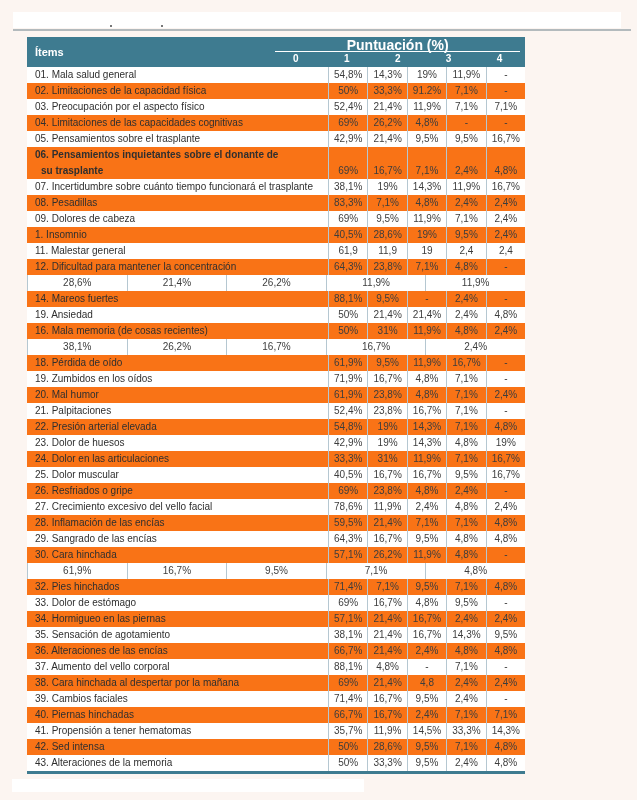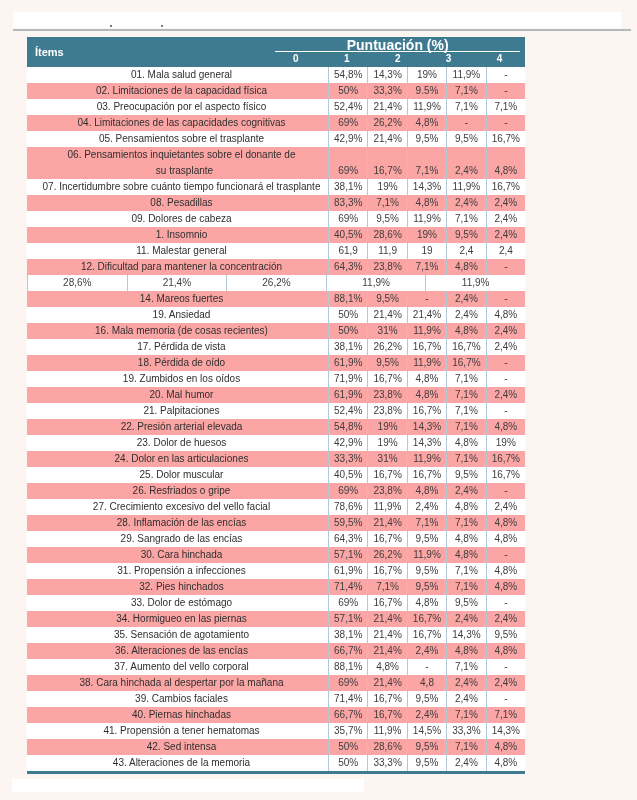--- a/index.html
+++ b/index.html
@@ -24,26 +24,26 @@
     font-weight:bold;font-size:11px;}
   .score-h{width:317px;display:flex;flex-direction:column;box-sizing:border-box;}
   .score-title{height:15px;line-height:17px;text-align:center;font-weight:bold;font-size:14px;
     border-bottom:1px solid #ffffff;margin:0 5px;box-sizing:border-box;}
   .score-cols{flex:1;display:flex;}
   .score-cols span{flex:1;text-align:center;font-weight:bold;font-size:10px;line-height:14px;}
 
   
   .tbody{background:#ffffff;}
   .row{display:flex;height:16px;line-height:16px;font-size:10px;background:#ffffff;}
-  .row.alt{background:#fca5a5;}
+  .row.alt{background:#f97316;}
   .row .label{width:301px;box-sizing:border-box;padding-left:8px;color:#2f2f2f;
-    white-space:nowrap;overflow:hidden;text-align:center;}
+    white-space:nowrap;overflow:hidden;}
   .row .cell{flex:1;text-align:center;color:#3d3d3d;border-left:1px solid #b5c7d1;box-sizing:border-box;}
   .row.tall{height:32px;}
-  .row.tall .label div{line-height:16px;}
+  .row.tall .label div{line-height:16px;font-weight:bold;}
   .row.tall .label .l2{margin-left:6px;}
   .row.tall .cell{display:flex;align-items:flex-end;justify-content:center;line-height:16px;}
   .tbottom{height:3px;background:#3e7b90;}
 </style>
 </head>
 <body>
 
 <div class="artifact-white-top"></div>
 <div class="artifact-dot d1"></div>
 <div class="artifact-dot d2"></div>
@@ -69,21 +69,21 @@
         <div class="cell">54,8%</div>
         <div class="cell">14,3%</div>
         <div class="cell">19%</div>
         <div class="cell">11,9%</div>
         <div class="cell">-</div>
       </div>
       <div class="row alt">
         <div class="label">02. Limitaciones de la capacidad física</div>
         <div class="cell">50%</div>
         <div class="cell">33,3%</div>
-        <div class="cell">9.5%</div>
+        <div class="cell">91.2%</div>
         <div class="cell">7,1%</div>
         <div class="cell">-</div>
       </div>
       <div class="row">
         <div class="label">03. Preocupación por el aspecto físico</div>
         <div class="cell">52,4%</div>
         <div class="cell">21,4%</div>
         <div class="cell">11,9%</div>
         <div class="cell">7,1%</div>
         <div class="cell">7,1%</div>
@@ -188,21 +188,20 @@
       </div>
       <div class="row alt">
         <div class="label">16. Mala memoria (de cosas recientes)</div>
         <div class="cell">50%</div>
         <div class="cell">31%</div>
         <div class="cell">11,9%</div>
         <div class="cell">4,8%</div>
         <div class="cell">2,4%</div>
       </div>
       <div class="row">
-        <div class="label">17. Pérdida de vista</div>
         <div class="cell">38,1%</div>
         <div class="cell">26,2%</div>
         <div class="cell">16,7%</div>
         <div class="cell">16,7%</div>
         <div class="cell">2,4%</div>
       </div>
       <div class="row alt">
         <div class="label">18. Pérdida de oído</div>
         <div class="cell">61,9%</div>
         <div class="cell">9,5%</div>
@@ -300,21 +299,20 @@
       </div>
       <div class="row alt">
         <div class="label">30. Cara hinchada</div>
         <div class="cell">57,1%</div>
         <div class="cell">26,2%</div>
         <div class="cell">11,9%</div>
         <div class="cell">4,8%</div>
         <div class="cell">-</div>
       </div>
       <div class="row">
-        <div class="label">31. Propensión a infecciones</div>
         <div class="cell">61,9%</div>
         <div class="cell">16,7%</div>
         <div class="cell">9,5%</div>
         <div class="cell">7,1%</div>
         <div class="cell">4,8%</div>
       </div>
       <div class="row alt">
         <div class="label">32. Pies hinchados</div>
         <div class="cell">71,4%</div>
         <div class="cell">7,1%</div>

